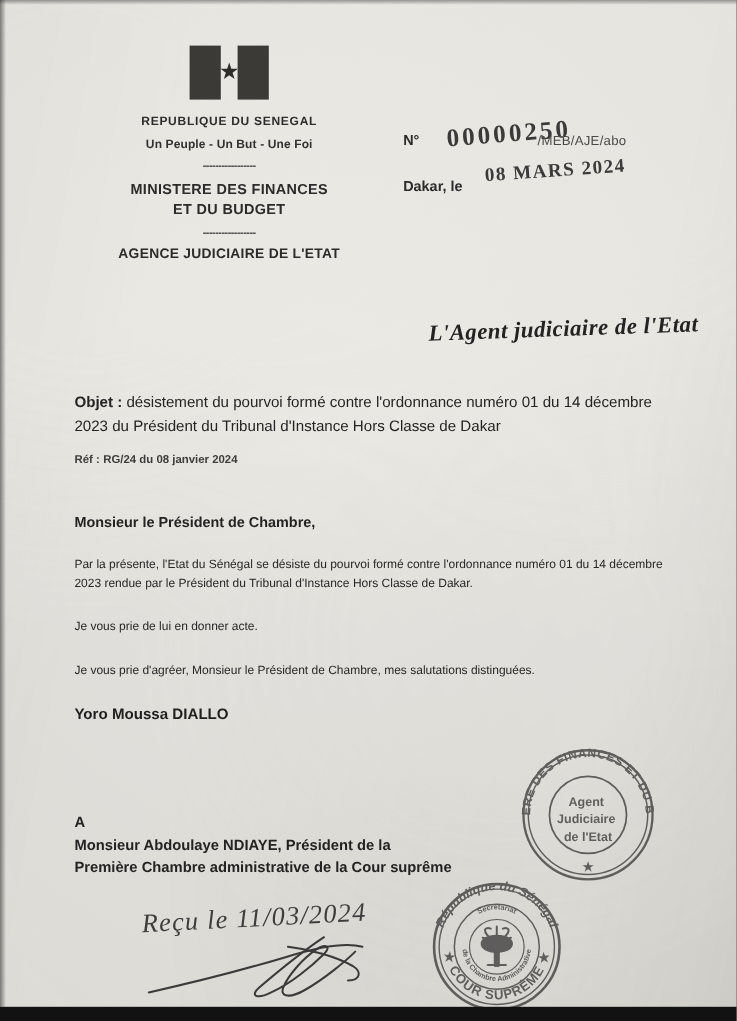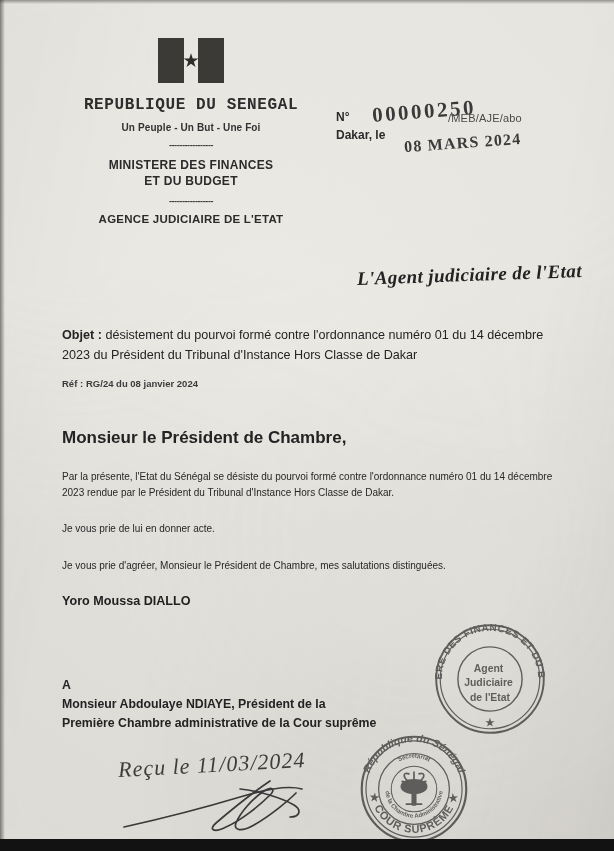--- a/index.html
+++ b/index.html
@@ -62,22 +62,22 @@
     gap: 7px; height: 48px; margin-bottom: 12px;
   }
   .flag-band { width: 26px; height: 45px; background: #3b3a36; }
   .flag-star {
     width: 0; height: 0; position: relative;
     color: #2e2d2a; font-size: 19px; line-height: 1;
   }
   .flag-star span { position: absolute; transform: translate(-50%,-50%); }
 
   #republic-line {
-    font-size: 16px; font-weight: 600; letter-spacing: .6px;
-    color: #2d2d2d; white-space: nowrap; font-family: Liberation Mono, monospace;
+    font-size: 10px; font-weight: 600; letter-spacing: .6px;
+    color: #2d2d2d; white-space: nowrap;
   }
   #motto-line {
     font-size: 10px; font-weight: 700; letter-spacing: .1px;
     margin-top: 8px; color: #323232;
   }
   .dash-sep {
     font-size: 9px; letter-spacing: -.4px; color: #3a3a3a;
     margin: 7px 0 7px; font-weight: 700;
   }
   .ministry-line {
@@ -98,21 +98,21 @@
     position: absolute; left: 36px; top: -5px;
     font-family: "Liberation Serif", serif;
     font-size: 21px; font-weight: 600; color: #3a3a3a;
     letter-spacing: 2.5px;
     transform: rotate(-4.5deg);
   }
   #ref-suffix {
     position: absolute; left: 112px; top: 8px;
     font-size: 11px; color: #4a4a4a; letter-spacing: .2px;
   }
-  #date-label { position: absolute; left: 0; top: 24px; }
+  #date-label { position: absolute; left: 0; top: 44px; }
   #date-value {
     position: absolute; left: 68px; top: 30px;
     font-family: "Liberation Serif", serif;
     font-size: 16px; font-weight: 600; color: #3b3b3b;
     letter-spacing: 1.2px;
     transform: rotate(-4deg);
   }
 
   
   #aje-title {
@@ -132,21 +132,21 @@
   }
   #objet-text b { font-weight: 700; }
   #ref-line {
     margin-top: 13px; font-size: 9.5px; color: #3c3c3c; font-weight: 600;
   }
   #ref-line .rl-label { display: inline-block; width: 24px; }
 
   
   #body-block { position: absolute; left: 62px; top: 428px; width: 512px; }
   .salutation {
-    font-size: 17px; font-weight: 700; color: #232323; margin-bottom: 21px;
+    font-size: 12px; font-weight: 700; color: #232323; margin-bottom: 21px;
   }
   .para {
     font-size: 10px; line-height: 1.62; color: #272727; margin-bottom: 20px;
   }
   .para b { font-weight: 400; }
   #signatory {
     text-align: left; font-size: 12.6px; font-weight: 700;
     color: #1f1f1f; margin-top: 14px; padding-right: 12px;
   }
 

